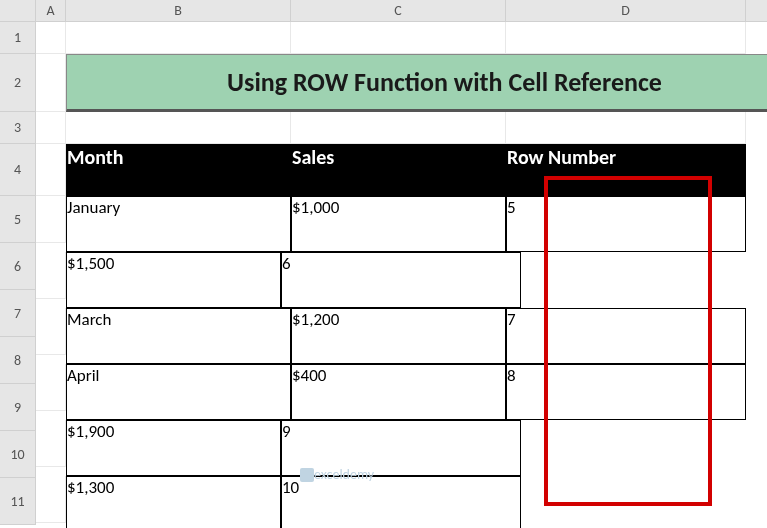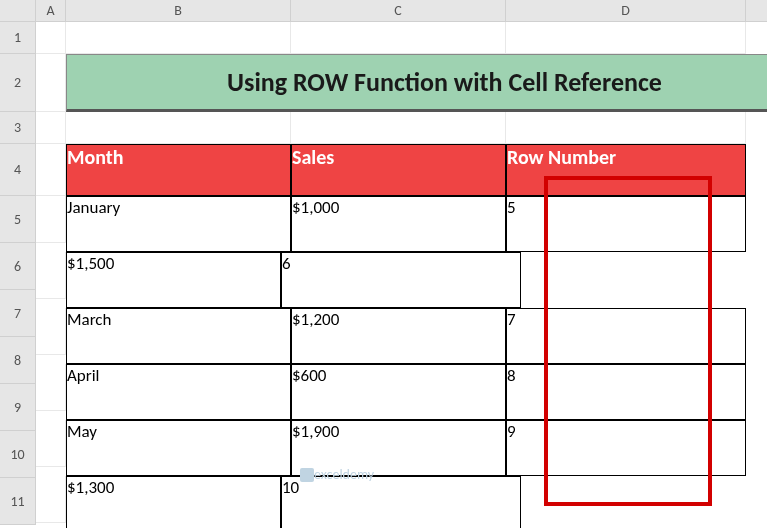--- a/index.html
+++ b/index.html
@@ -96,21 +96,21 @@
       justify-content: center;
       background: #9ed2b1;
       font-size: 26px;
       font-weight: bold;
       color: #1a1a1a;
       border: 1px solid #888;
       border-bottom: 3px solid #555;
     }
     
     .header-cell {
-      background: #ef4444;
+      background: #000000;
       color: #ffffff;
       font-size: 20px;
       font-weight: bold;
       height: 52px;
       border: 1px solid #000;
     }
     .data-cell {
       height: 56px;
       border: 1px solid #000;
       font-size: 17px;
@@ -208,26 +208,25 @@
     </div>
     <div class="sheet-row">
       <div class="cell c-A" style="height:47px"></div>
       <div class="data-cell c-B">March</div>
       <div class="data-cell c-C">$1,200</div>
       <div class="data-cell c-D">7</div>
     </div>
     <div class="sheet-row">
       <div class="cell c-A" style="height:47px"></div>
       <div class="data-cell c-B">April</div>
-      <div class="data-cell c-C">$600</div>
+      <div class="data-cell c-C">$400</div>
       <div class="data-cell c-D">8</div>
     </div>
     <div class="sheet-row">
       <div class="cell c-A" style="height:47px"></div>
-      <div class="data-cell c-B">May</div>
       <div class="data-cell c-C">$1,900</div>
       <div class="data-cell c-D">9</div>
     </div>
     <div class="sheet-row">
       <div class="cell c-A" style="height:47px"></div>
       <div class="data-cell c-C">$1,300</div>
       <div class="data-cell c-D">10</div>
     </div>
     <div class="sheet-row">
       <div class="cell c-A" style="height:47px"></div>

